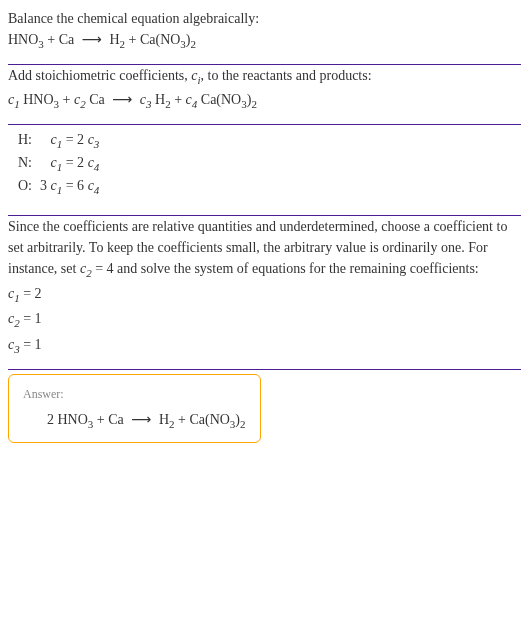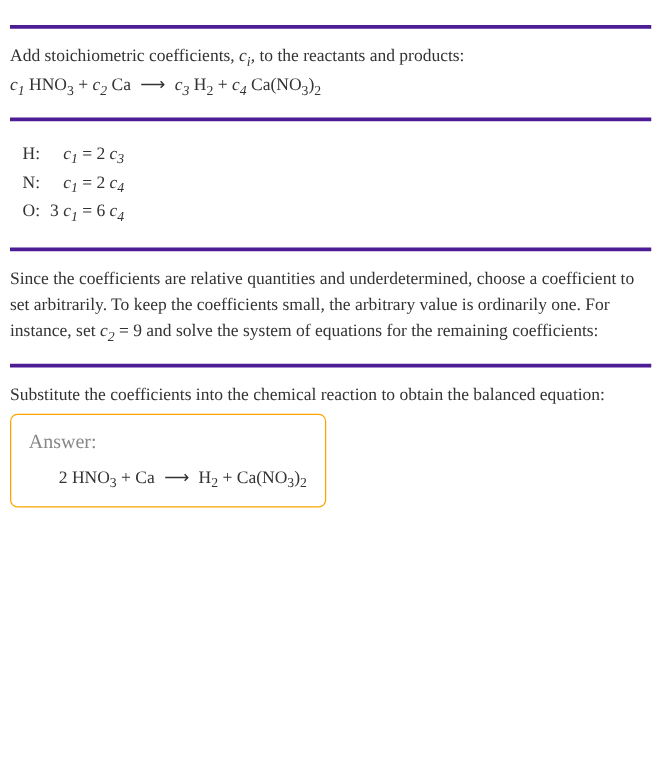--- a/index.html
+++ b/index.html
@@ -5,22 +5,21 @@
     body {
       margin: 0;
       padding: 8px;
       font-family: Georgia, 'Times New Roman', serif;
       font-size: 14px;
       color: #333;
       line-height: 1.5;
       width: 513px;
     }
     .section {
-      border-top: 3px solid #4c1d95;
-      padding-top: 12px;
+      border-top: 1px solid #4c1d95;
       padding-bottom: 12px;
     }
     .section.first {
       border-top: none;
       padding-top: 0;
     }
     sub {
       font-size: 11px;
       vertical-align: sub;
     }
@@ -47,34 +46,40 @@
     }
     .answer-box {
       border: 1px solid #ffa500;
       border-radius: 6px;
       padding: 10px 14px;
       display: inline-block;
       margin-top: 4px;
     }
     .answer-label {
       color: #888;
-      font-size: 16px;
+      font-size: 12px;
       padding-bottom: 6px;
     }
     .answer-eq {
       padding-left: 24px;
     }
     .coef-line {
       margin-top: 2px;
     }
   </style>
 </head>
 <body>
 
 <div class="section first">
+  <div>Balance the chemical equation algebraically:</div>
+  <div>
+    <span><span>HNO</span><sub>3</sub></span><span> + </span><span>Ca</span>
+    <span class="arrow">⟶</span>
+    <span><span>H</span><sub>2</sub></span><span> + </span><span><span>Ca(NO</span><sub>3</sub><span>)</span><sub>2</sub></span>
+  </div>
 </div>
 
 <div class="section">
   <div>
     <span>Add stoichiometric coefficients, </span><span class="italic"><span>c</span><sub>i</sub></span><span>, to the reactants and products:</span>
   </div>
   <div>
     <span class="italic"><span>c</span><sub>1</sub></span><span> </span><span>HNO</span><sub>3</sub><span> + </span><span class="italic"><span>c</span><sub>2</sub></span><span> </span><span>Ca</span>
     <span class="arrow">⟶</span>
     <span class="italic"><span>c</span><sub>3</sub></span><span> </span><span>H</span><sub>2</sub><span> + </span><span class="italic"><span>c</span><sub>4</sub></span><span> </span><span>Ca(NO</span><sub>3</sub><span>)</span><sub>2</sub>
@@ -95,26 +100,28 @@
     <tr>
       <td class="label">O:</td>
       <td><span>3 </span><span class="italic"><span>c</span><sub>1</sub></span><span> = 6 </span><span class="italic"><span>c</span><sub>4</sub></span></td>
     </tr>
   </tbody>
     </table>
 </div>
 
 <div class="section">
   <div>
-    <span>Since the coefficients are relative quantities and underdetermined, choose a coefficient to set arbitrarily. To keep the coefficients small, the arbitrary value is ordinarily one. For instance, set </span><span class="italic"><span>c</span><sub>2</sub></span><span> = 9 and solve the system of equations for the remaining coefficients:</span>
+    <span>Since the coefficients are relative quantities and underdetermined, choose a coefficient to set arbitrarily. To keep the coefficients small, the arbitrary value is ordinarily one. For instance, set </span><span class="italic"><span>c</span><sub>2</sub></span><span> = 4 and solve the system of equations for the remaining coefficients:</span>
   </div>
+  <div class="coef-line"><span class="italic"><span>c</span><sub>1</sub></span><span> = 2</span></div>
+  <div class="coef-line"><span class="italic"><span>c</span><sub>2</sub></span><span> = 1</span></div>
+  <div class="coef-line"><span class="italic"><span>c</span><sub>3</sub></span><span> = 1</span></div>
 </div>
 
 <div class="section">
-  <div>Substitute the coefficients into the chemical reaction to obtain the balanced equation:</div>
   <div class="answer-box">
     <div class="answer-label">Answer:</div>
     <div class="answer-eq">
       <span>2 </span><span>HNO</span><sub>3</sub><span> + </span><span>Ca</span>
       <span class="arrow">⟶</span>
       <span>H</span><sub>2</sub><span> + </span><span>Ca(NO</span><sub>3</sub><span>)</span><sub>2</sub>
     </div>
   </div>
 </div>
 

